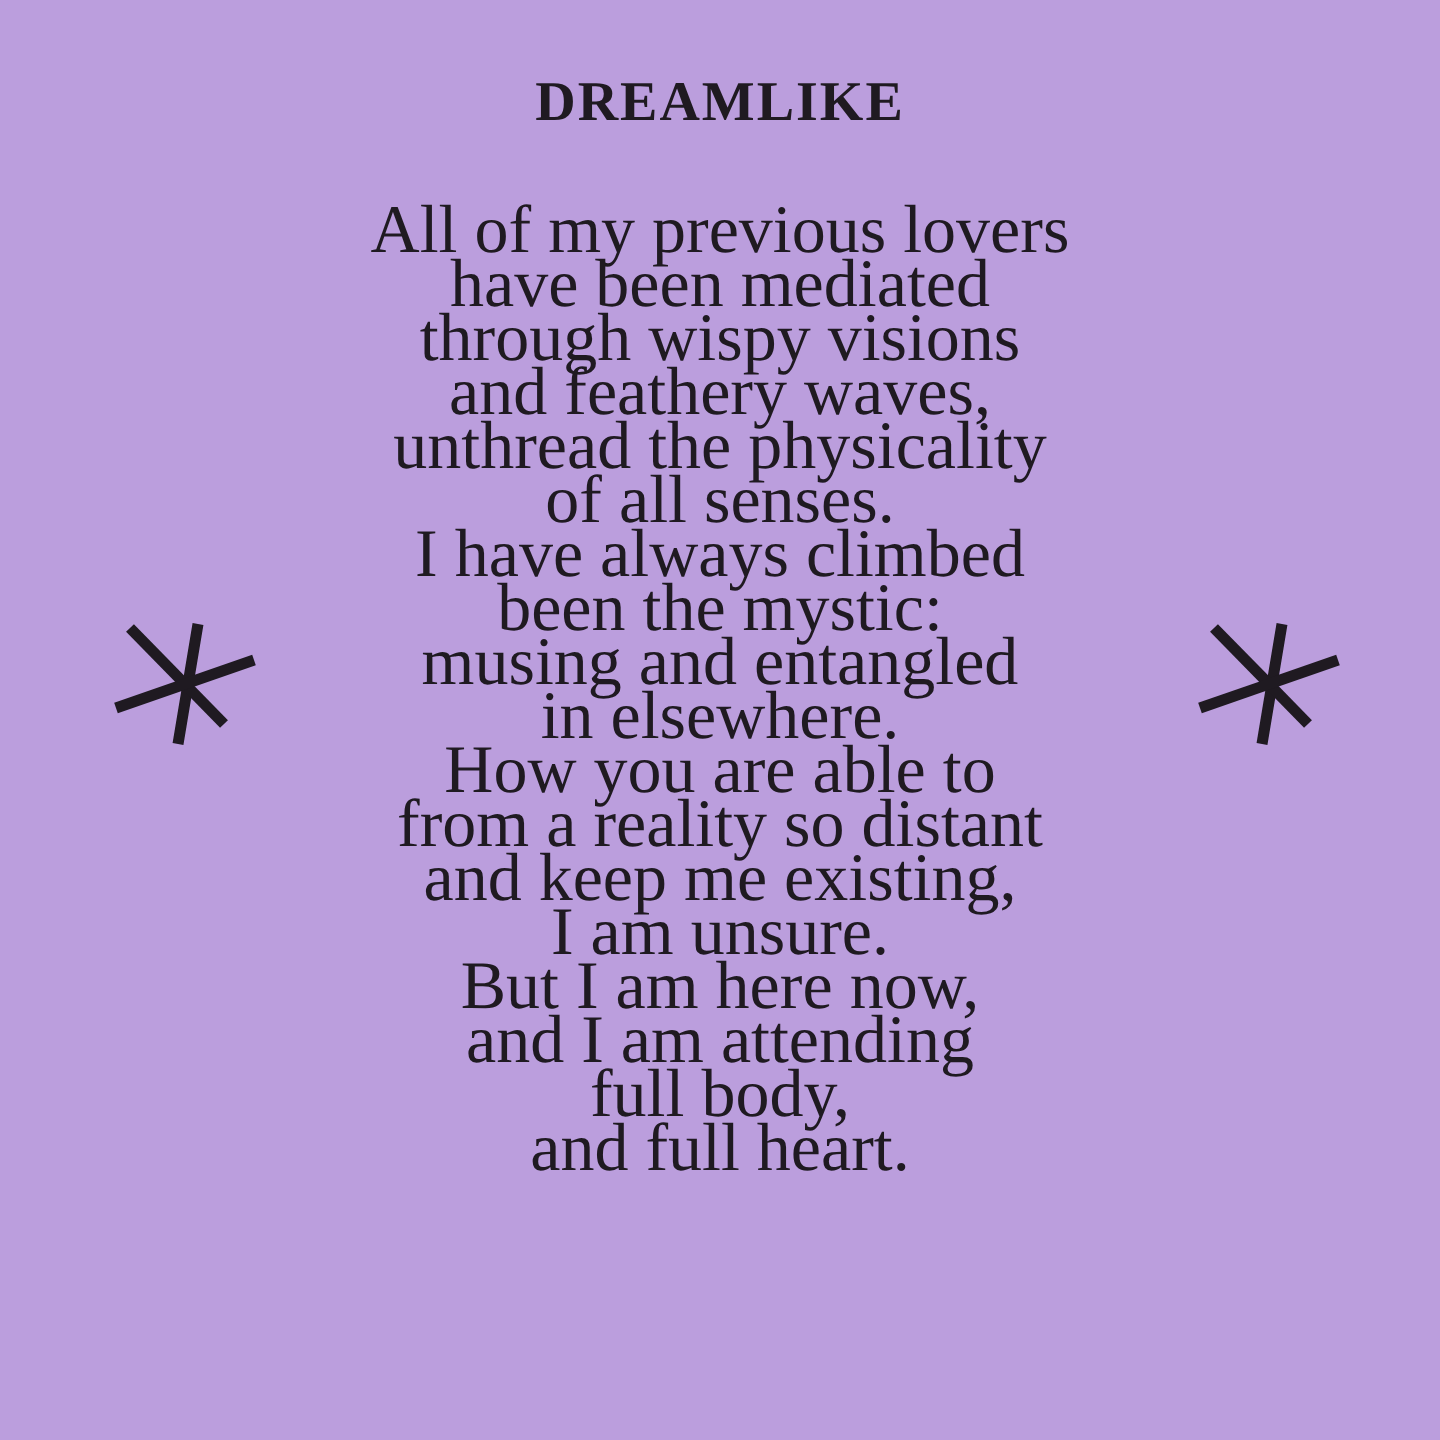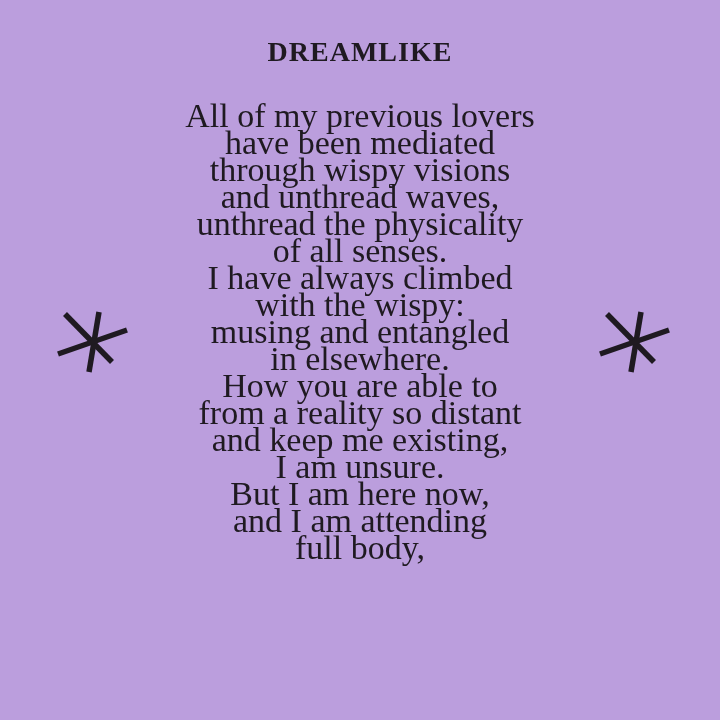--- a/index.html
+++ b/index.html
@@ -54,34 +54,35 @@
 <body style="background: rgb(187, 158, 221); color: rgb(31, 26, 33);">
 
 <div class="poem-card">
 
   <h1 class="poem-title">DREAMLIKE</h1>
 
   <div class="poem-body">
     <span class="poem-line">All of my previous lovers</span>
     <span class="poem-line">have been mediated</span>
     <span class="poem-line">through wispy visions</span>
-    <span class="poem-line">and unthread waves,</span>
+    <span class="poem-line">and feathery waves,</span>
     <span class="poem-line">unthread the physicality</span>
     <span class="poem-line">of all senses.</span>
     <span class="poem-line">I have always climbed</span>
-    <span class="poem-line">with the wispy:</span>
+    <span class="poem-line">been the mystic:</span>
     <span class="poem-line">musing and entangled</span>
     <span class="poem-line">in elsewhere.</span>
     <span class="poem-line">How you are able to</span>
     <span class="poem-line">from a reality so distant</span>
     <span class="poem-line">and keep me existing,</span>
     <span class="poem-line">I am unsure.</span>
     <span class="poem-line">But I am here now,</span>
     <span class="poem-line">and I am attending</span>
     <span class="poem-line">full body,</span>
+    <span class="poem-line">and full heart.</span>
   </div>
 
   <span class="asterisk left">
     <svg viewBox="0 0 88 80" xmlns="http://www.w3.org/2000/svg" aria-hidden="true">
       <line x1="51" y1="12" x2="41" y2="72" stroke="currentColor" stroke-width="5.5" stroke-linecap="butt"></line>
       <line x1="17" y1="14" x2="64" y2="62" stroke="currentColor" stroke-width="5.5" stroke-linecap="butt"></line>
       <line x1="10" y1="54" x2="79" y2="30" stroke="currentColor" stroke-width="5.5" stroke-linecap="butt"></line>
     </svg>
   </span>
 

